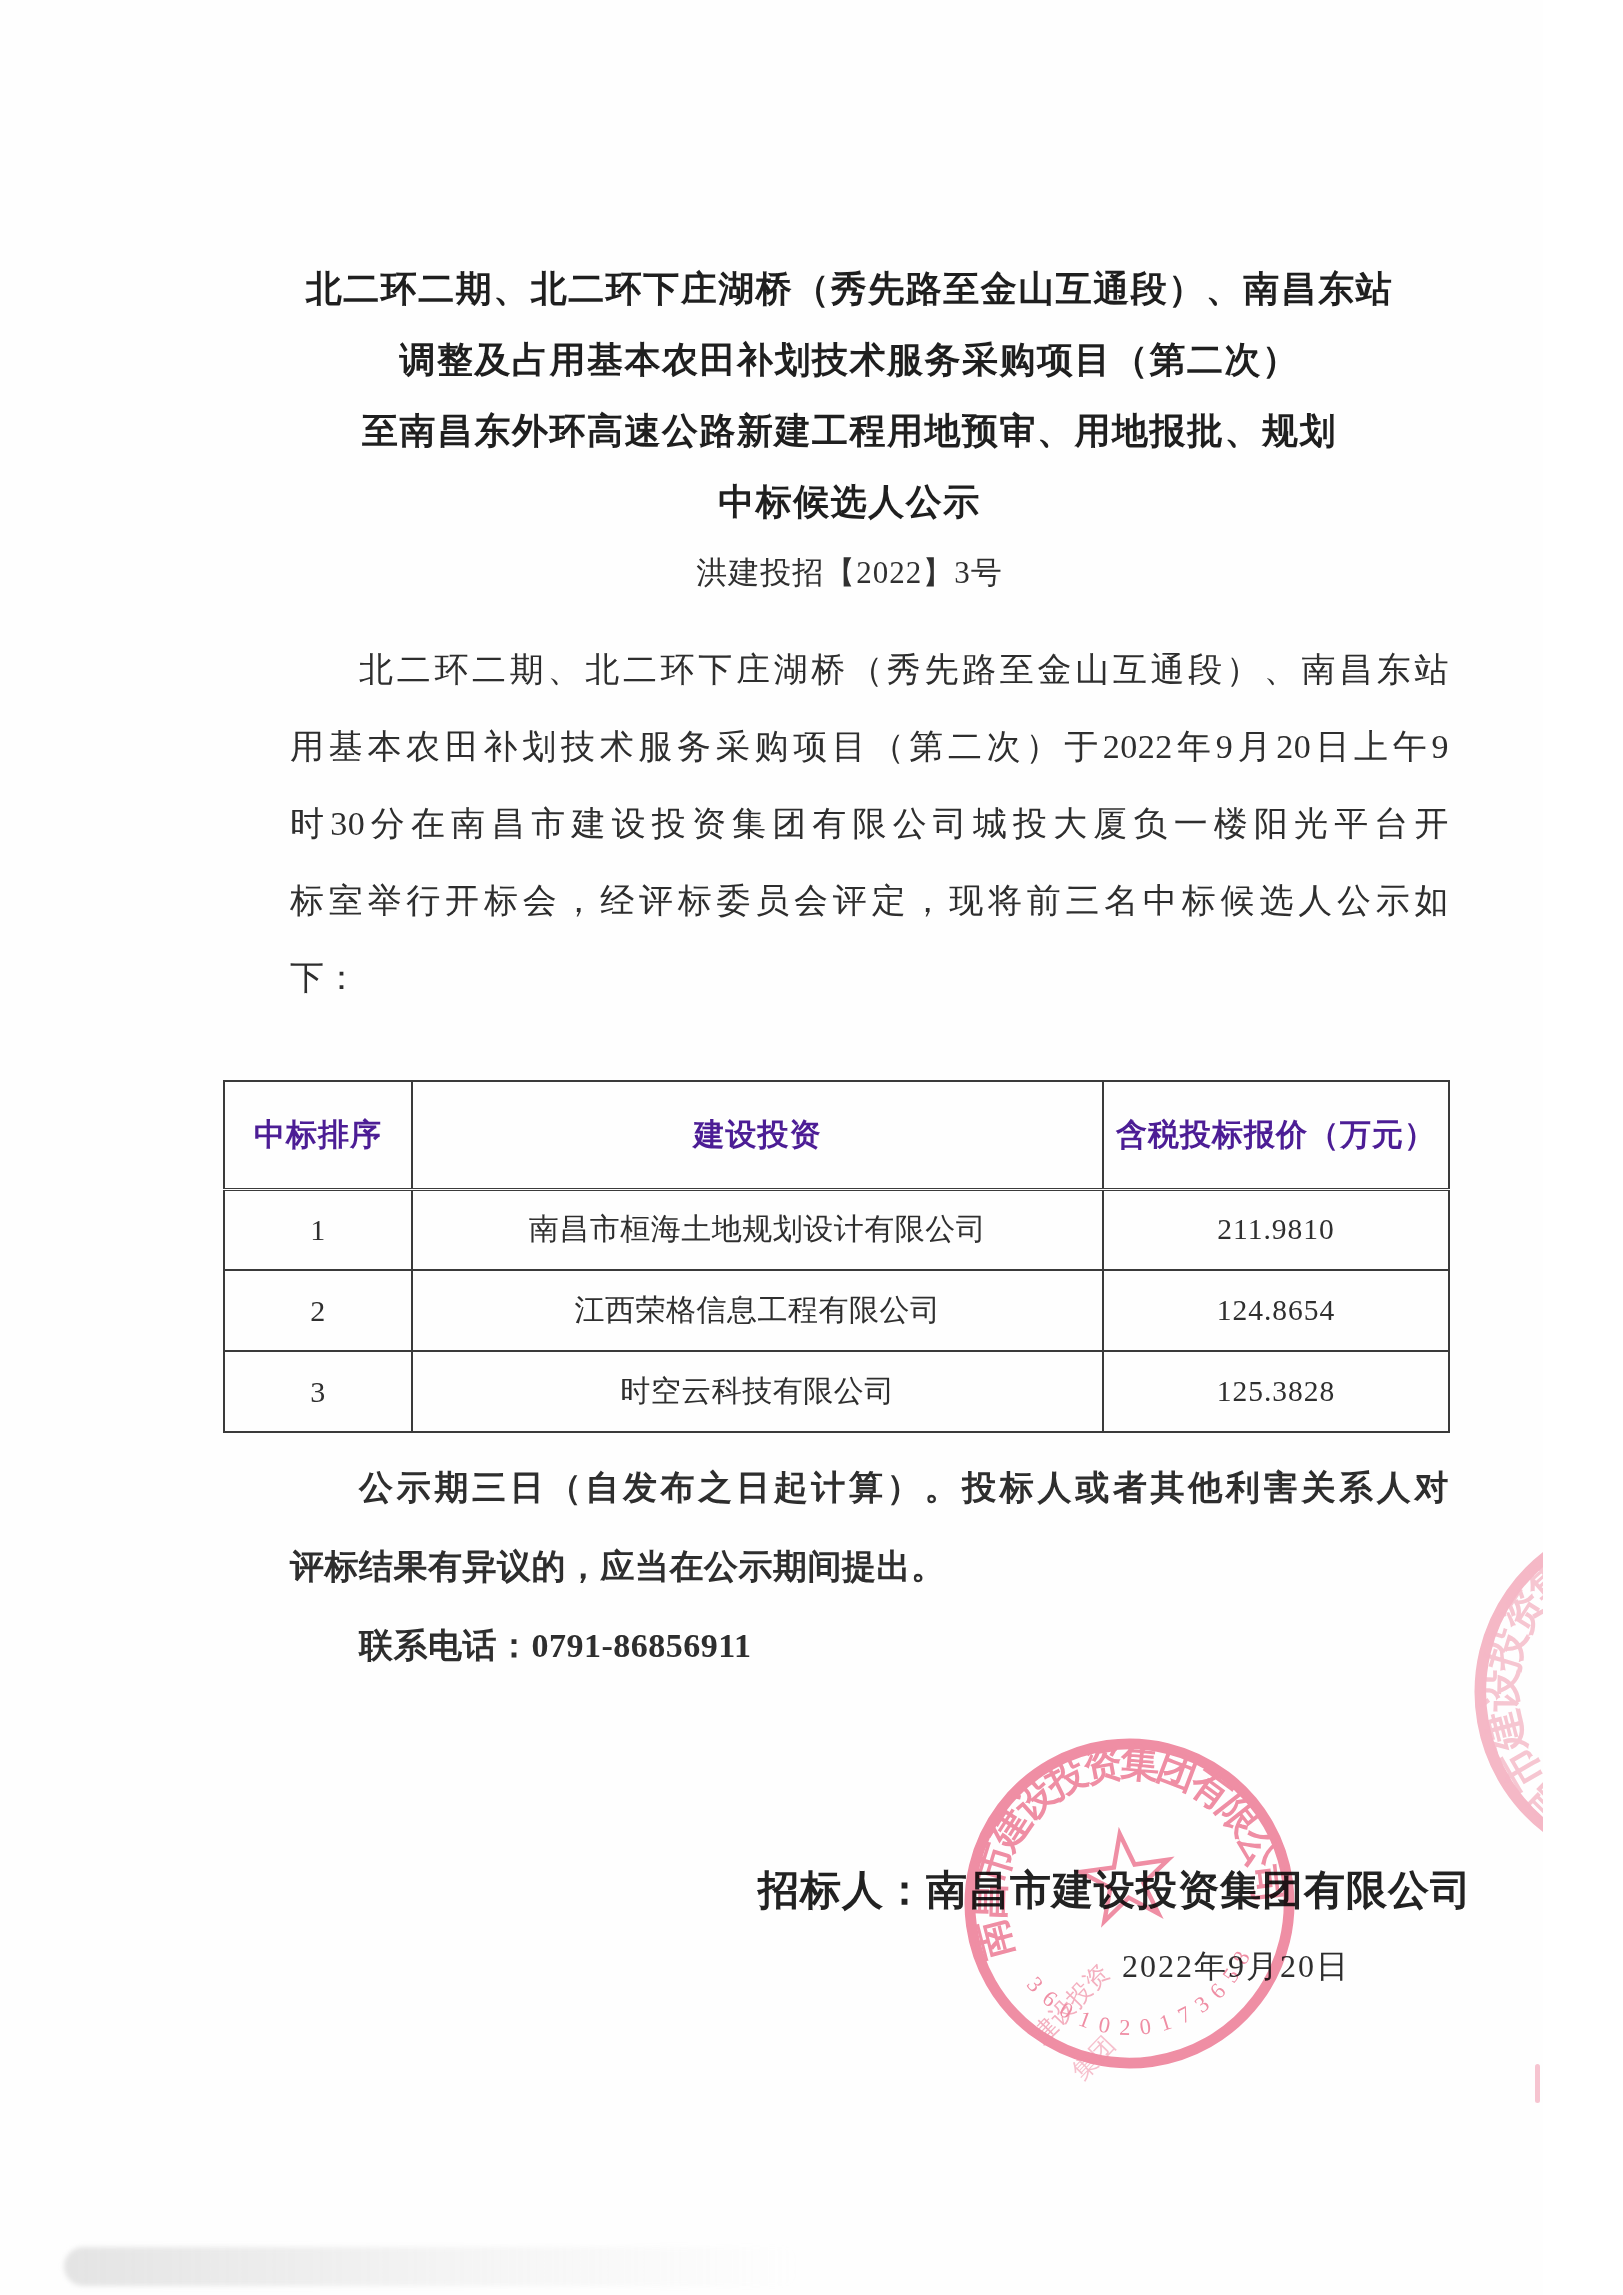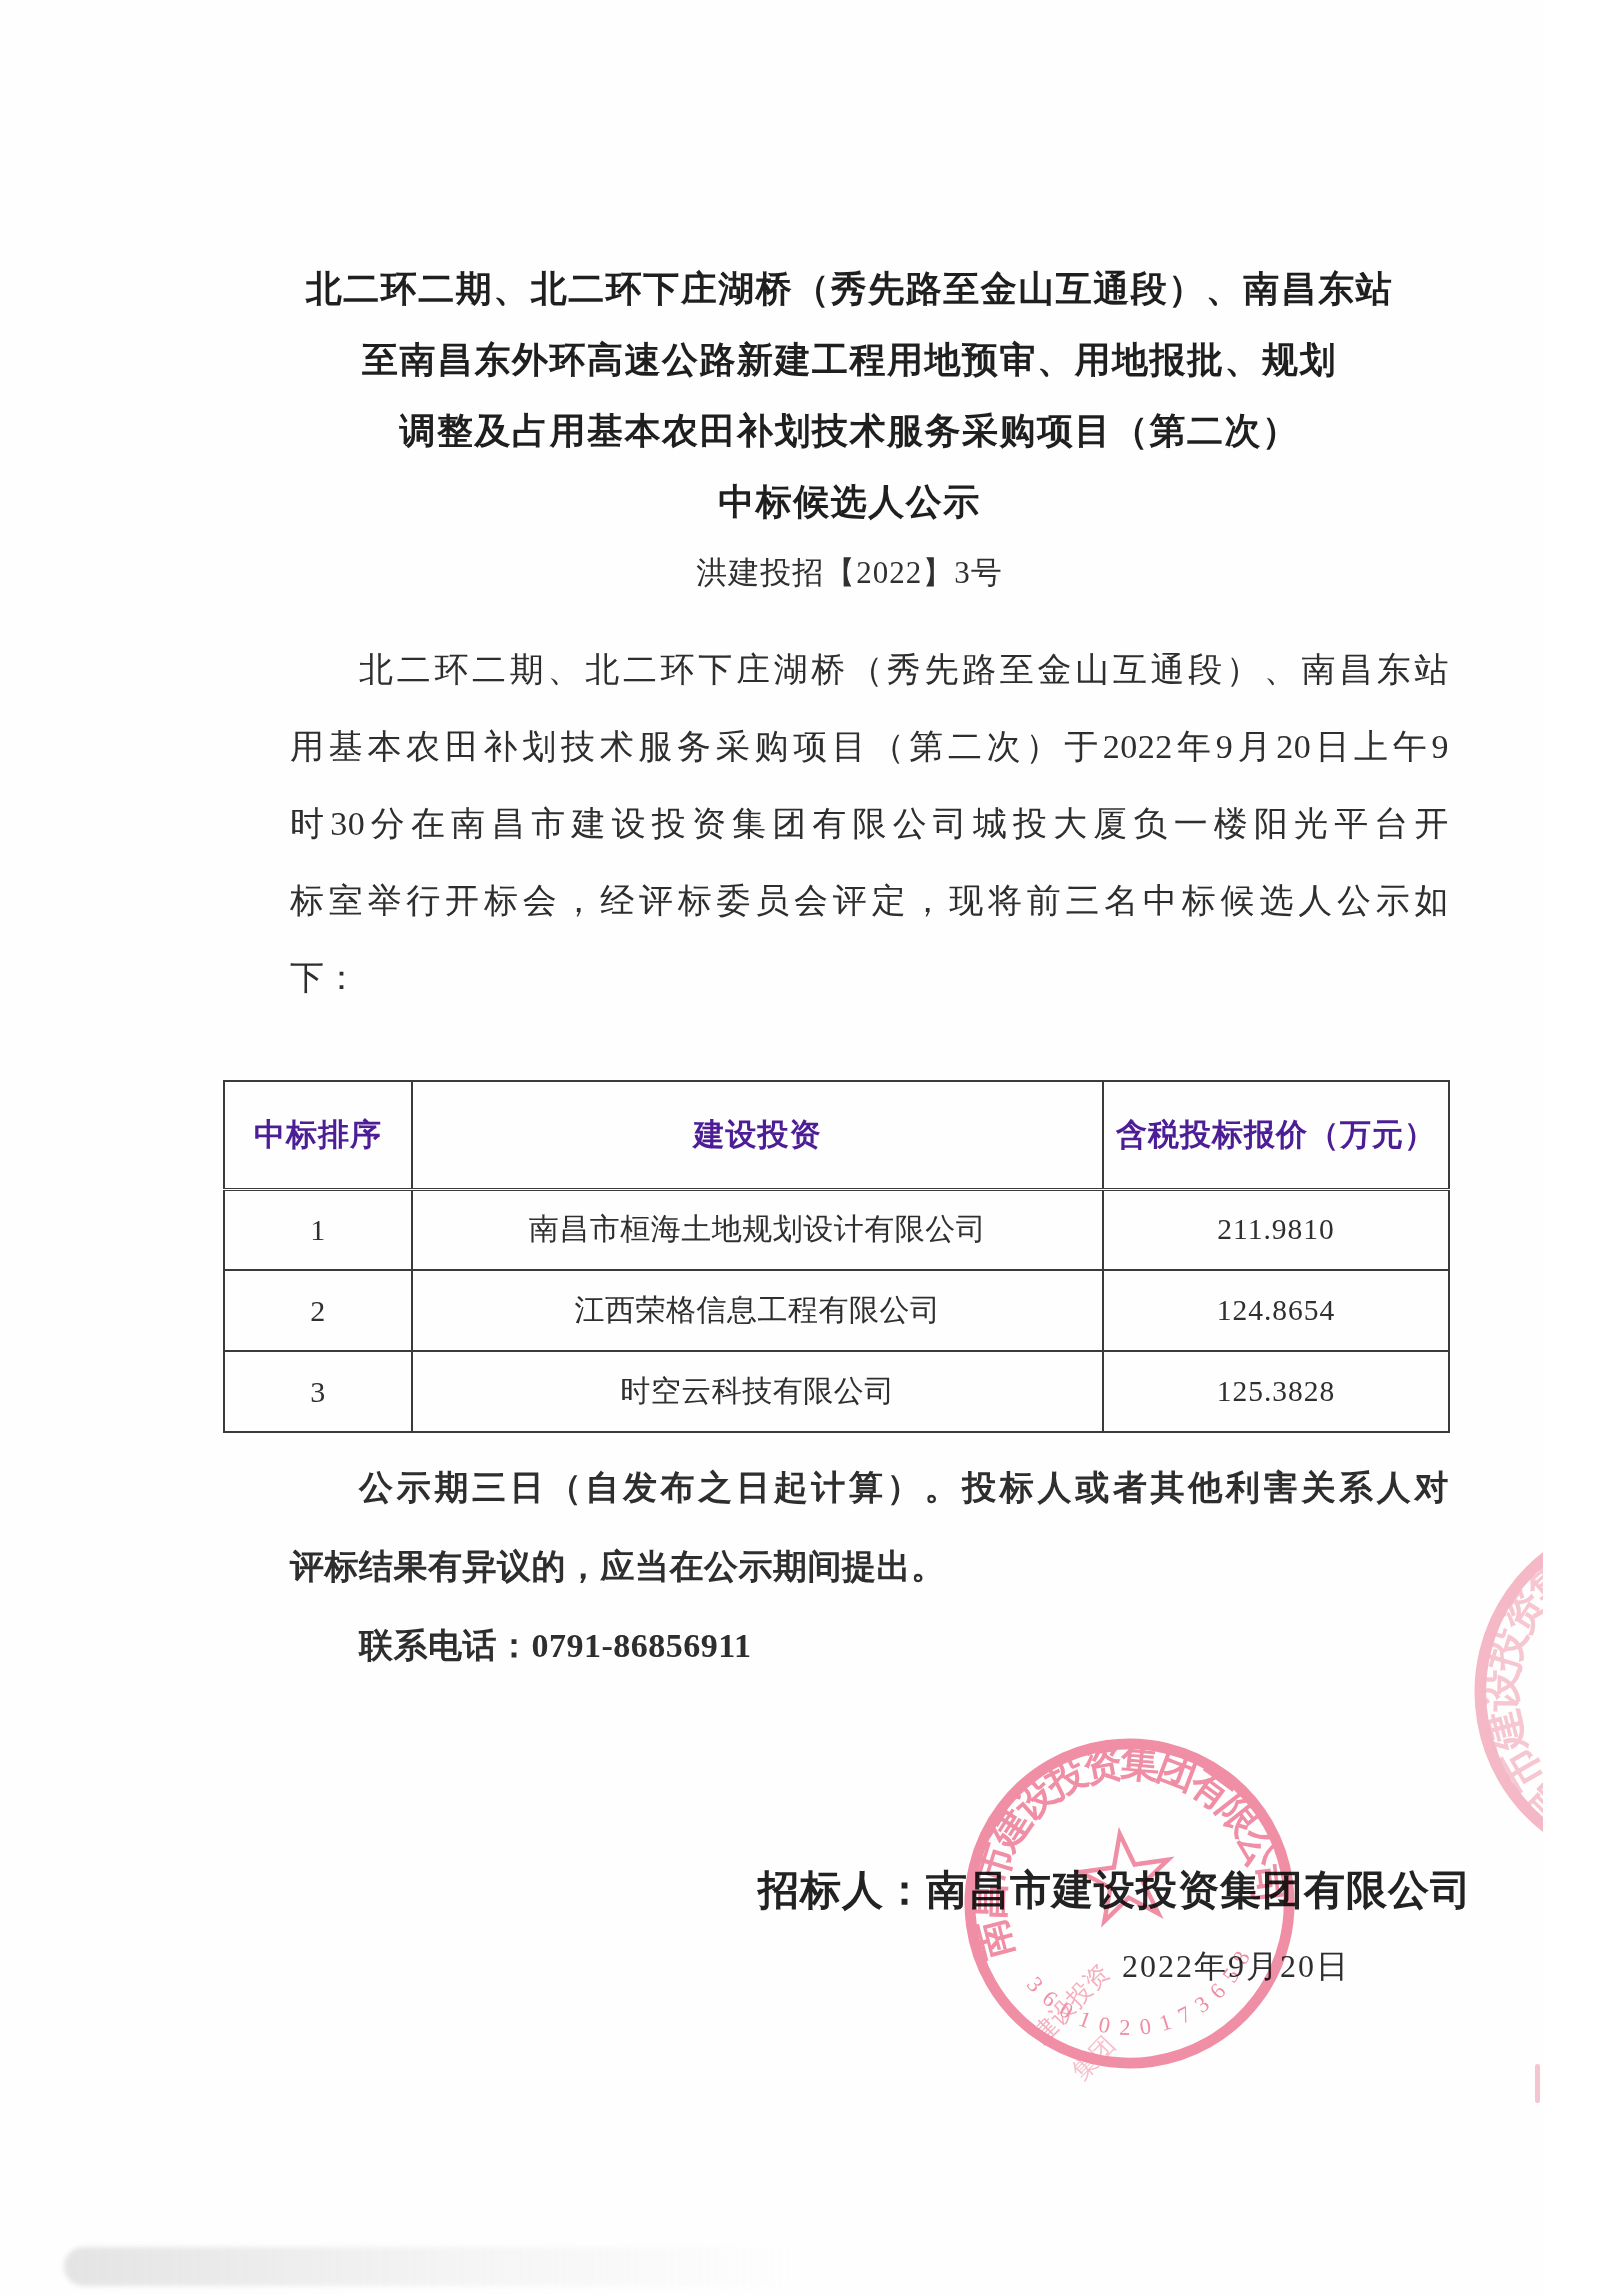--- a/index.html
+++ b/index.html
@@ -201,22 +201,22 @@
     border-radius:2.5px;
   }
 </style>
 </head>
 <body>
 
 <div class="page">
 
   <div class="title-block">
     <div class="title-line">北二环二期、北二环下庄湖桥（秀先路至金山互通段）、南昌东站</div>
+    <div class="title-line">调整及占用基本农田补划技术服务采购项目（第二次）</div>
     <div class="title-line">至南昌东外环高速公路新建工程用地预审、用地报批、规划</div>
-    <div class="title-line">调整及占用基本农田补划技术服务采购项目（第二次）</div>
     <div class="title-line">中标候选人公示</div>
     <div class="doc-number">洪建投招【2022】3号</div>
   </div>
 
   <div class="body-block">
     <div class="body-line indent">北二环二期、北二环下庄湖桥（秀先路至金山互通段）、南昌东站</div>
     <div class="body-line">用基本农田补划技术服务采购项目（第二次）于2022年9月20日上午9</div>
     <div class="body-line">时30分在南昌市建设投资集团有限公司城投大厦负一楼阳光平台开</div>
     <div class="body-line">标室举行开标会，经评标委员会评定，现将前三名中标候选人公示如</div>
     <div class="body-line plain">下：</div>

